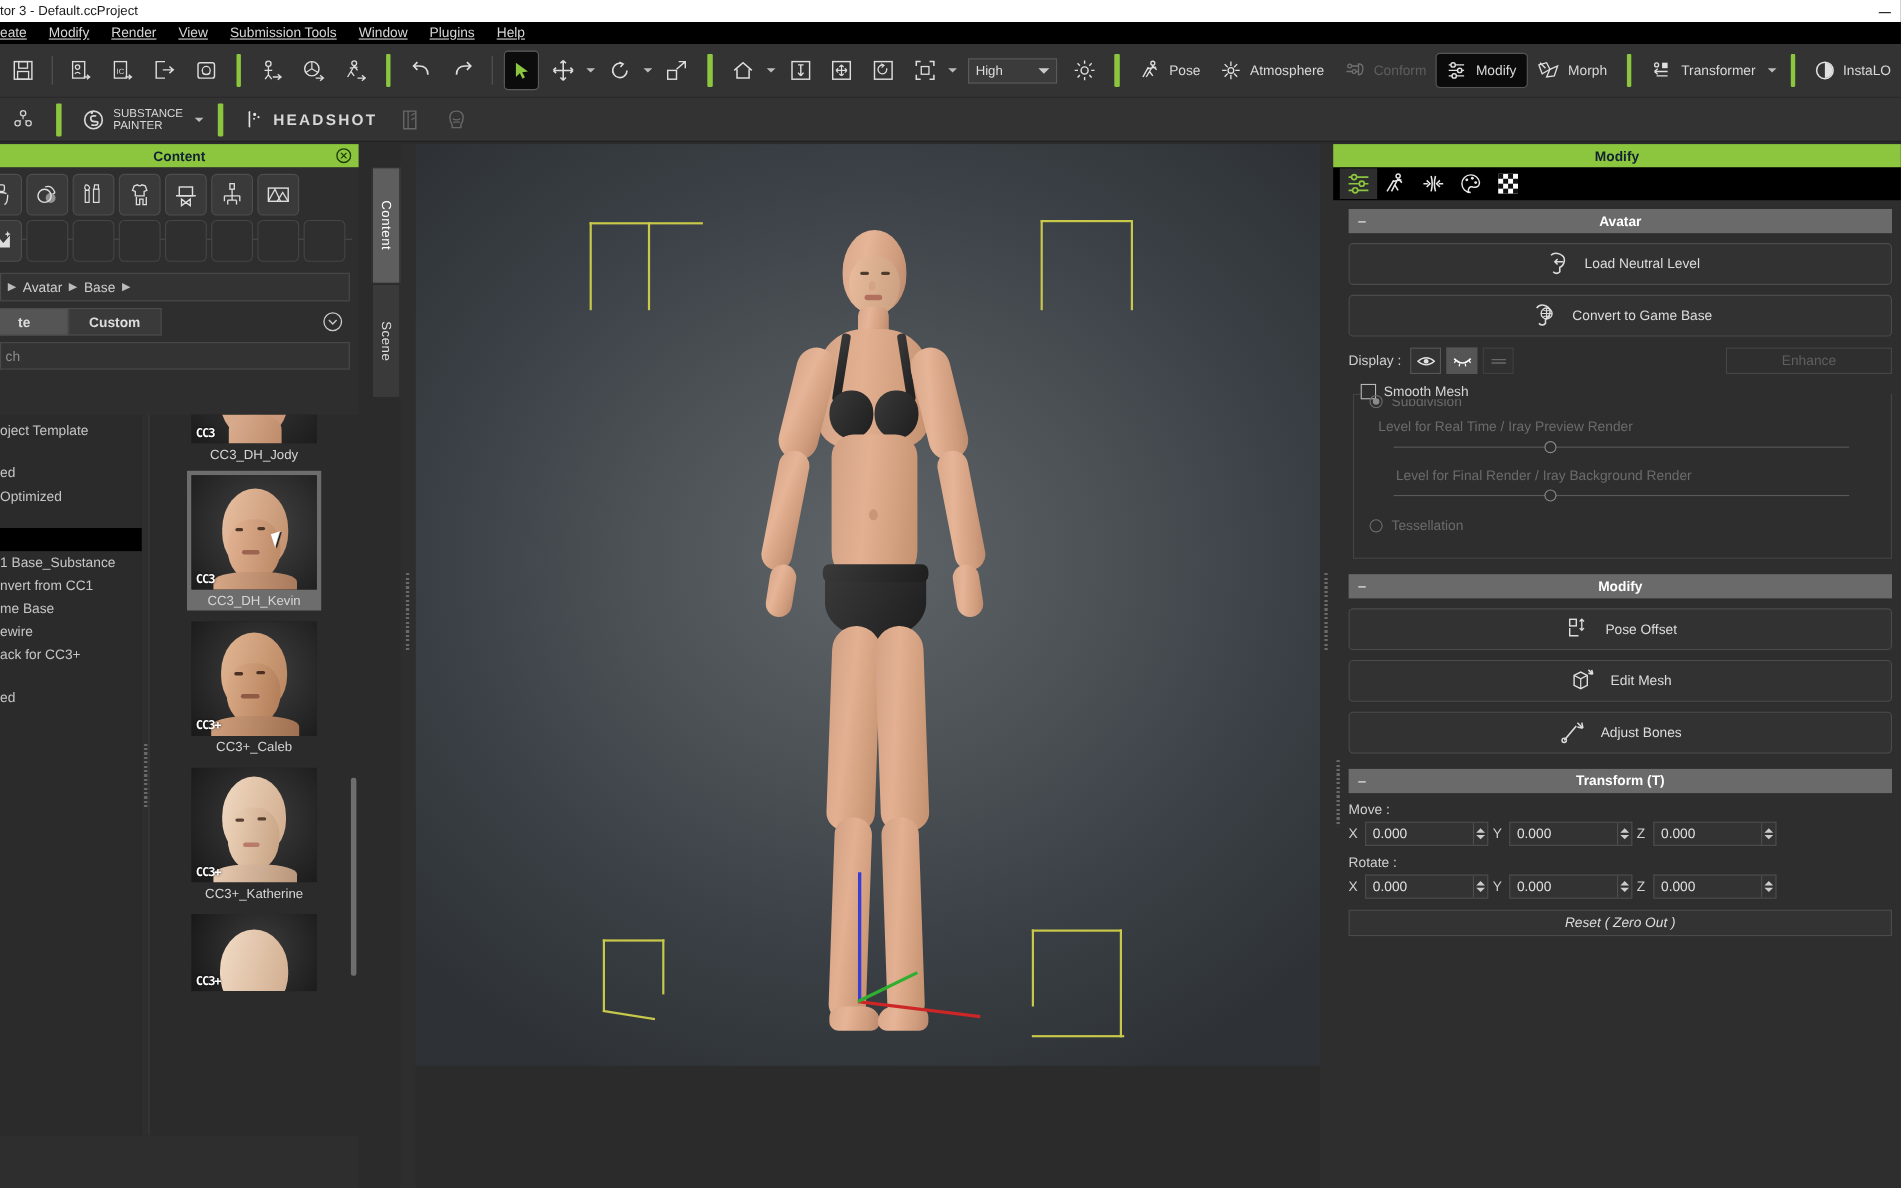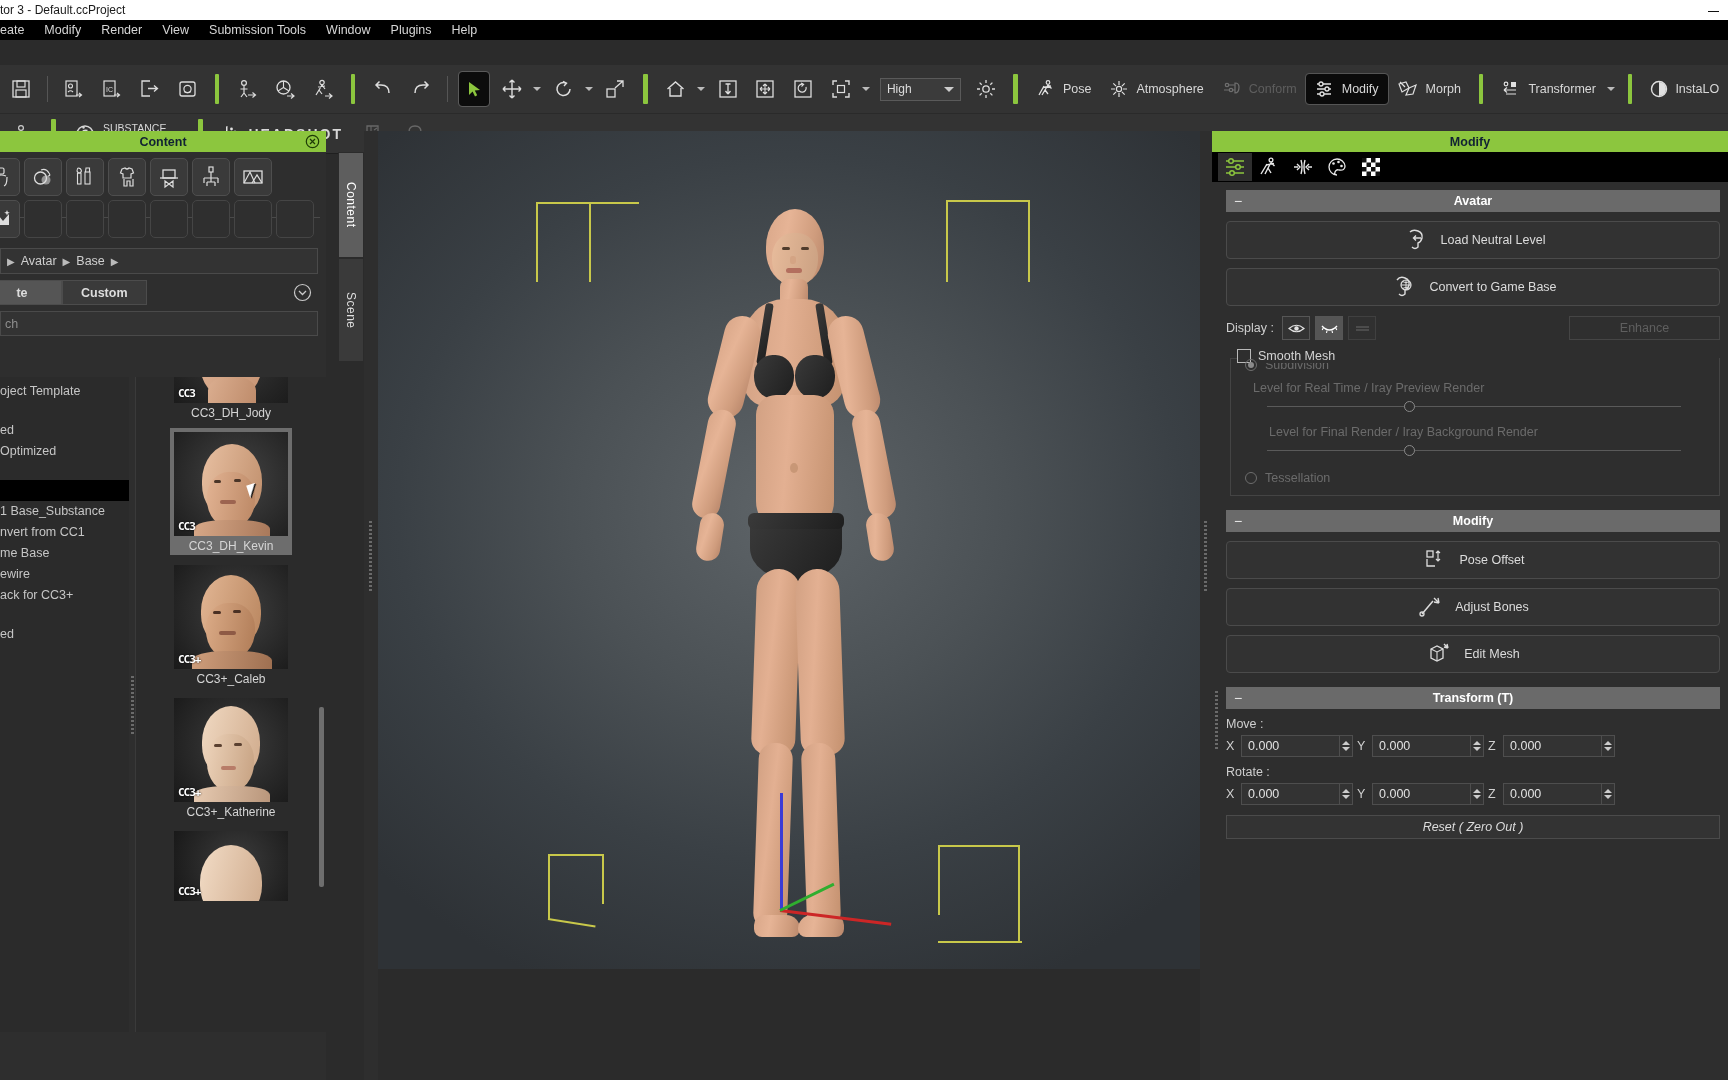--- a/index.html
+++ b/index.html
@@ -13,26 +13,26 @@
   .titlebar .title { padding-left:0px; white-space:nowrap; }
   .win-btns { position:absolute; right:8px; top:0; height:20px; display:flex;
     align-items:center; gap:14px; }
   .win-btn { width:13px; height:13px; position:relative; cursor:default; }
   .win-btn .bar { position:absolute; left:1px; top:7px; width:11px; height:1.5px; background:#111; }
 
   
   .menubar { position:absolute; left:0; top:20px; width:1728px; height:20px;
     background:#000; display:flex; align-items:center; font-size:12.5px;
     color:#d6d6d6; }
-  .menubar .mi { padding:0 10px; line-height:20px; white-space:nowrap; }
+  .menubar .mi { padding:0 10px; line-height:20px; white-space:nowrap;text-decoration:underline; }
   .menubar .mi:first-child { padding-left:0px; }
 
   
   .toolbar { position:absolute; left:0; width:1728px; background:#333333;
-    display:flex; align-items:center;margin-top:25px; }
+    display:flex; align-items:center; }
   .tb1 { top:40px; height:49px; border-bottom:1px solid #2a2a2a; }
   .tb2 { top:89px; height:40px; border-bottom:1px solid #1f1f1f; }
   .tb-ico { width:34px; height:34px; margin:0 4px; display:flex;
     align-items:center; justify-content:center; border-radius:3px; }
   .tb-ico svg { display:block; }
   .tb-ico.active { background:#0c0c0c; outline:1px solid #5a5a5a; }
   .tb-ico.dim svg { opacity:.38; }
   .sep { width:1px; height:26px; background:#555; margin:0 7px; }
   .gsep { width:5px; height:30px; background:#8cc63e; margin:0 9px; border-radius:1px; }
   .caret { width:0;height:0;border-left:4px solid transparent;border-right:4px solid transparent;
@@ -841,53 +841,53 @@
     <div class="dim-txt" style="margin:9px 0 0 22px">Level for Real Time / Iray Preview Render</div>
     <div class="slider">
       <div class="track"></div>
         <div class="knob"></div>
     </div>
     <div class="dim-txt" style="margin:12px 0 0 38px">Level for Final Render / Iray Background Render</div>
     <div class="slider">
       <div class="track"></div>
         <div class="knob"></div>
     </div>
-    <div style="display:flex; align-items:center; gap:8px; margin:14px 0 0 14px">
+    <div style="display:flex; align-items:center; gap:8px; margin:14px 0 12px 14px">
       <span class="radio"></span>
       <span class="dim-txt">Tessellation</span>
     </div>
   </div>
 
   <div class="sec-head" style="margin-top:14px">
     <span class="minus">−</span>
     <span>Modify</span>
   </div>
   <div class="big-btn">
     <svg width="26" height="26" viewBox="0 0 26 26">
         <rect x="6" y="4" width="6" height="6" fill="none" stroke="#ddd" stroke-width="1.3"></rect>
         <path d="M6 12v7h8" fill="none" stroke="#ddd" stroke-width="1.3"></path>
         <path d="M17 4v10M15 6l2-2 2 2M15 12l2 2 2-2" fill="none" stroke="#ddd" stroke-width="1.2"></path>
       </svg>
     <span>Pose Offset</span>
   </div>
   <div class="big-btn">
     <svg width="26" height="26" viewBox="0 0 26 26">
+        <path d="M5 8 L11 5 L17 8 L17 17 L11 20 L5 17Z" fill="none" stroke="#ddd" stroke-width="1.3"></path>
+        <path d="M5 8 L11 11 L17 8 M11 11v9" fill="none" stroke="#ddd" stroke-width="1.1"></path>
+        <path d="M18 3 L22 7 M22 7 L21 3 M22 7 L18 6" fill="none" stroke="#ddd" stroke-width="1.4"></path>
+      </svg>
+    <span>Edit Mesh</span>
+  </div>
+  <div class="big-btn">
+    <svg width="26" height="26" viewBox="0 0 26 26">
         <path d="M5 20 L16 7" stroke="#ddd" stroke-width="1.5"></path>
         <circle cx="5" cy="20" r="2" fill="none" stroke="#ddd" stroke-width="1.3"></circle>
         <path d="M17 4 L22 9 M22 9 L21 4 M22 9 L17 8" fill="none" stroke="#ddd" stroke-width="1.4"></path>
       </svg>
     <span>Adjust Bones</span>
-  </div>
-  <div class="big-btn">
-    <svg width="26" height="26" viewBox="0 0 26 26">
-        <path d="M5 8 L11 5 L17 8 L17 17 L11 20 L5 17Z" fill="none" stroke="#ddd" stroke-width="1.3"></path>
-        <path d="M5 8 L11 11 L17 8 M11 11v9" fill="none" stroke="#ddd" stroke-width="1.1"></path>
-        <path d="M18 3 L22 7 M22 7 L21 3 M22 7 L18 6" fill="none" stroke="#ddd" stroke-width="1.4"></path>
-      </svg>
-    <span>Edit Mesh</span>
   </div>
 
   <div class="sec-head" style="margin-top:14px">
     <span class="minus">−</span>
     <span>Transform  (T)</span>
   </div>
   <div class="sublabel">Move :</div>
   <div class="xyz">
     <span class="ax">X</span>
     <span class="spin" style="width:112px">

